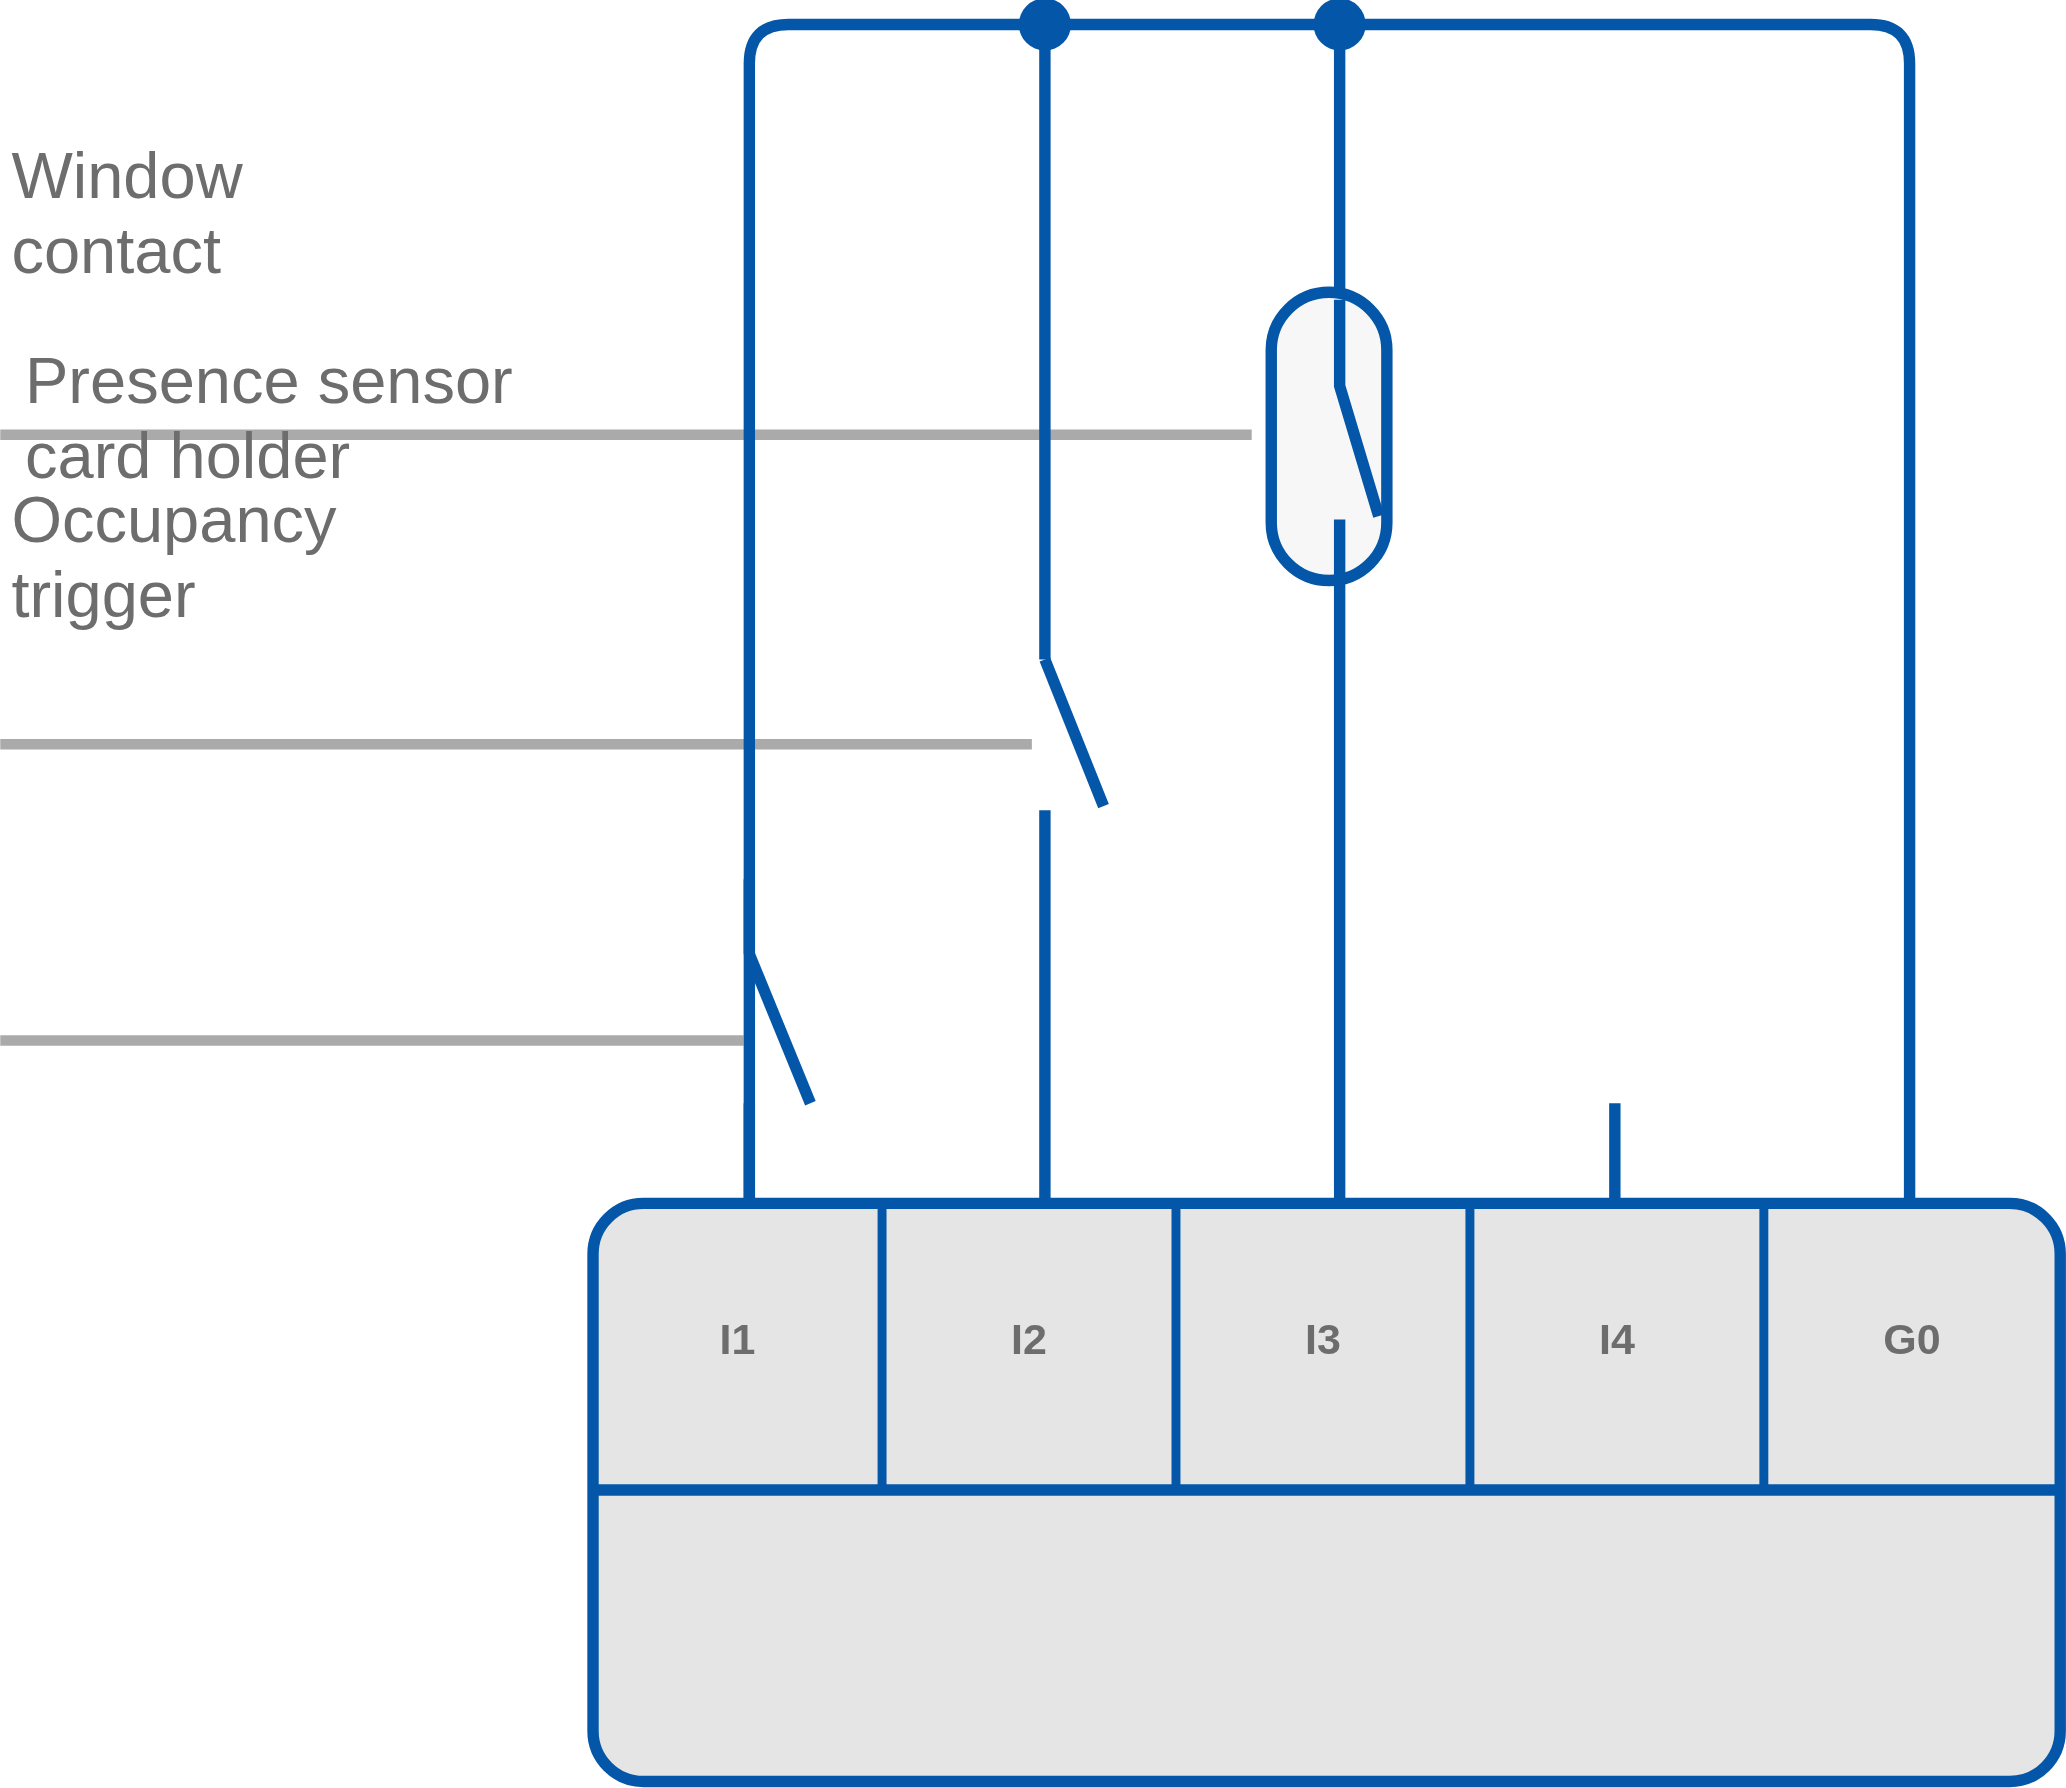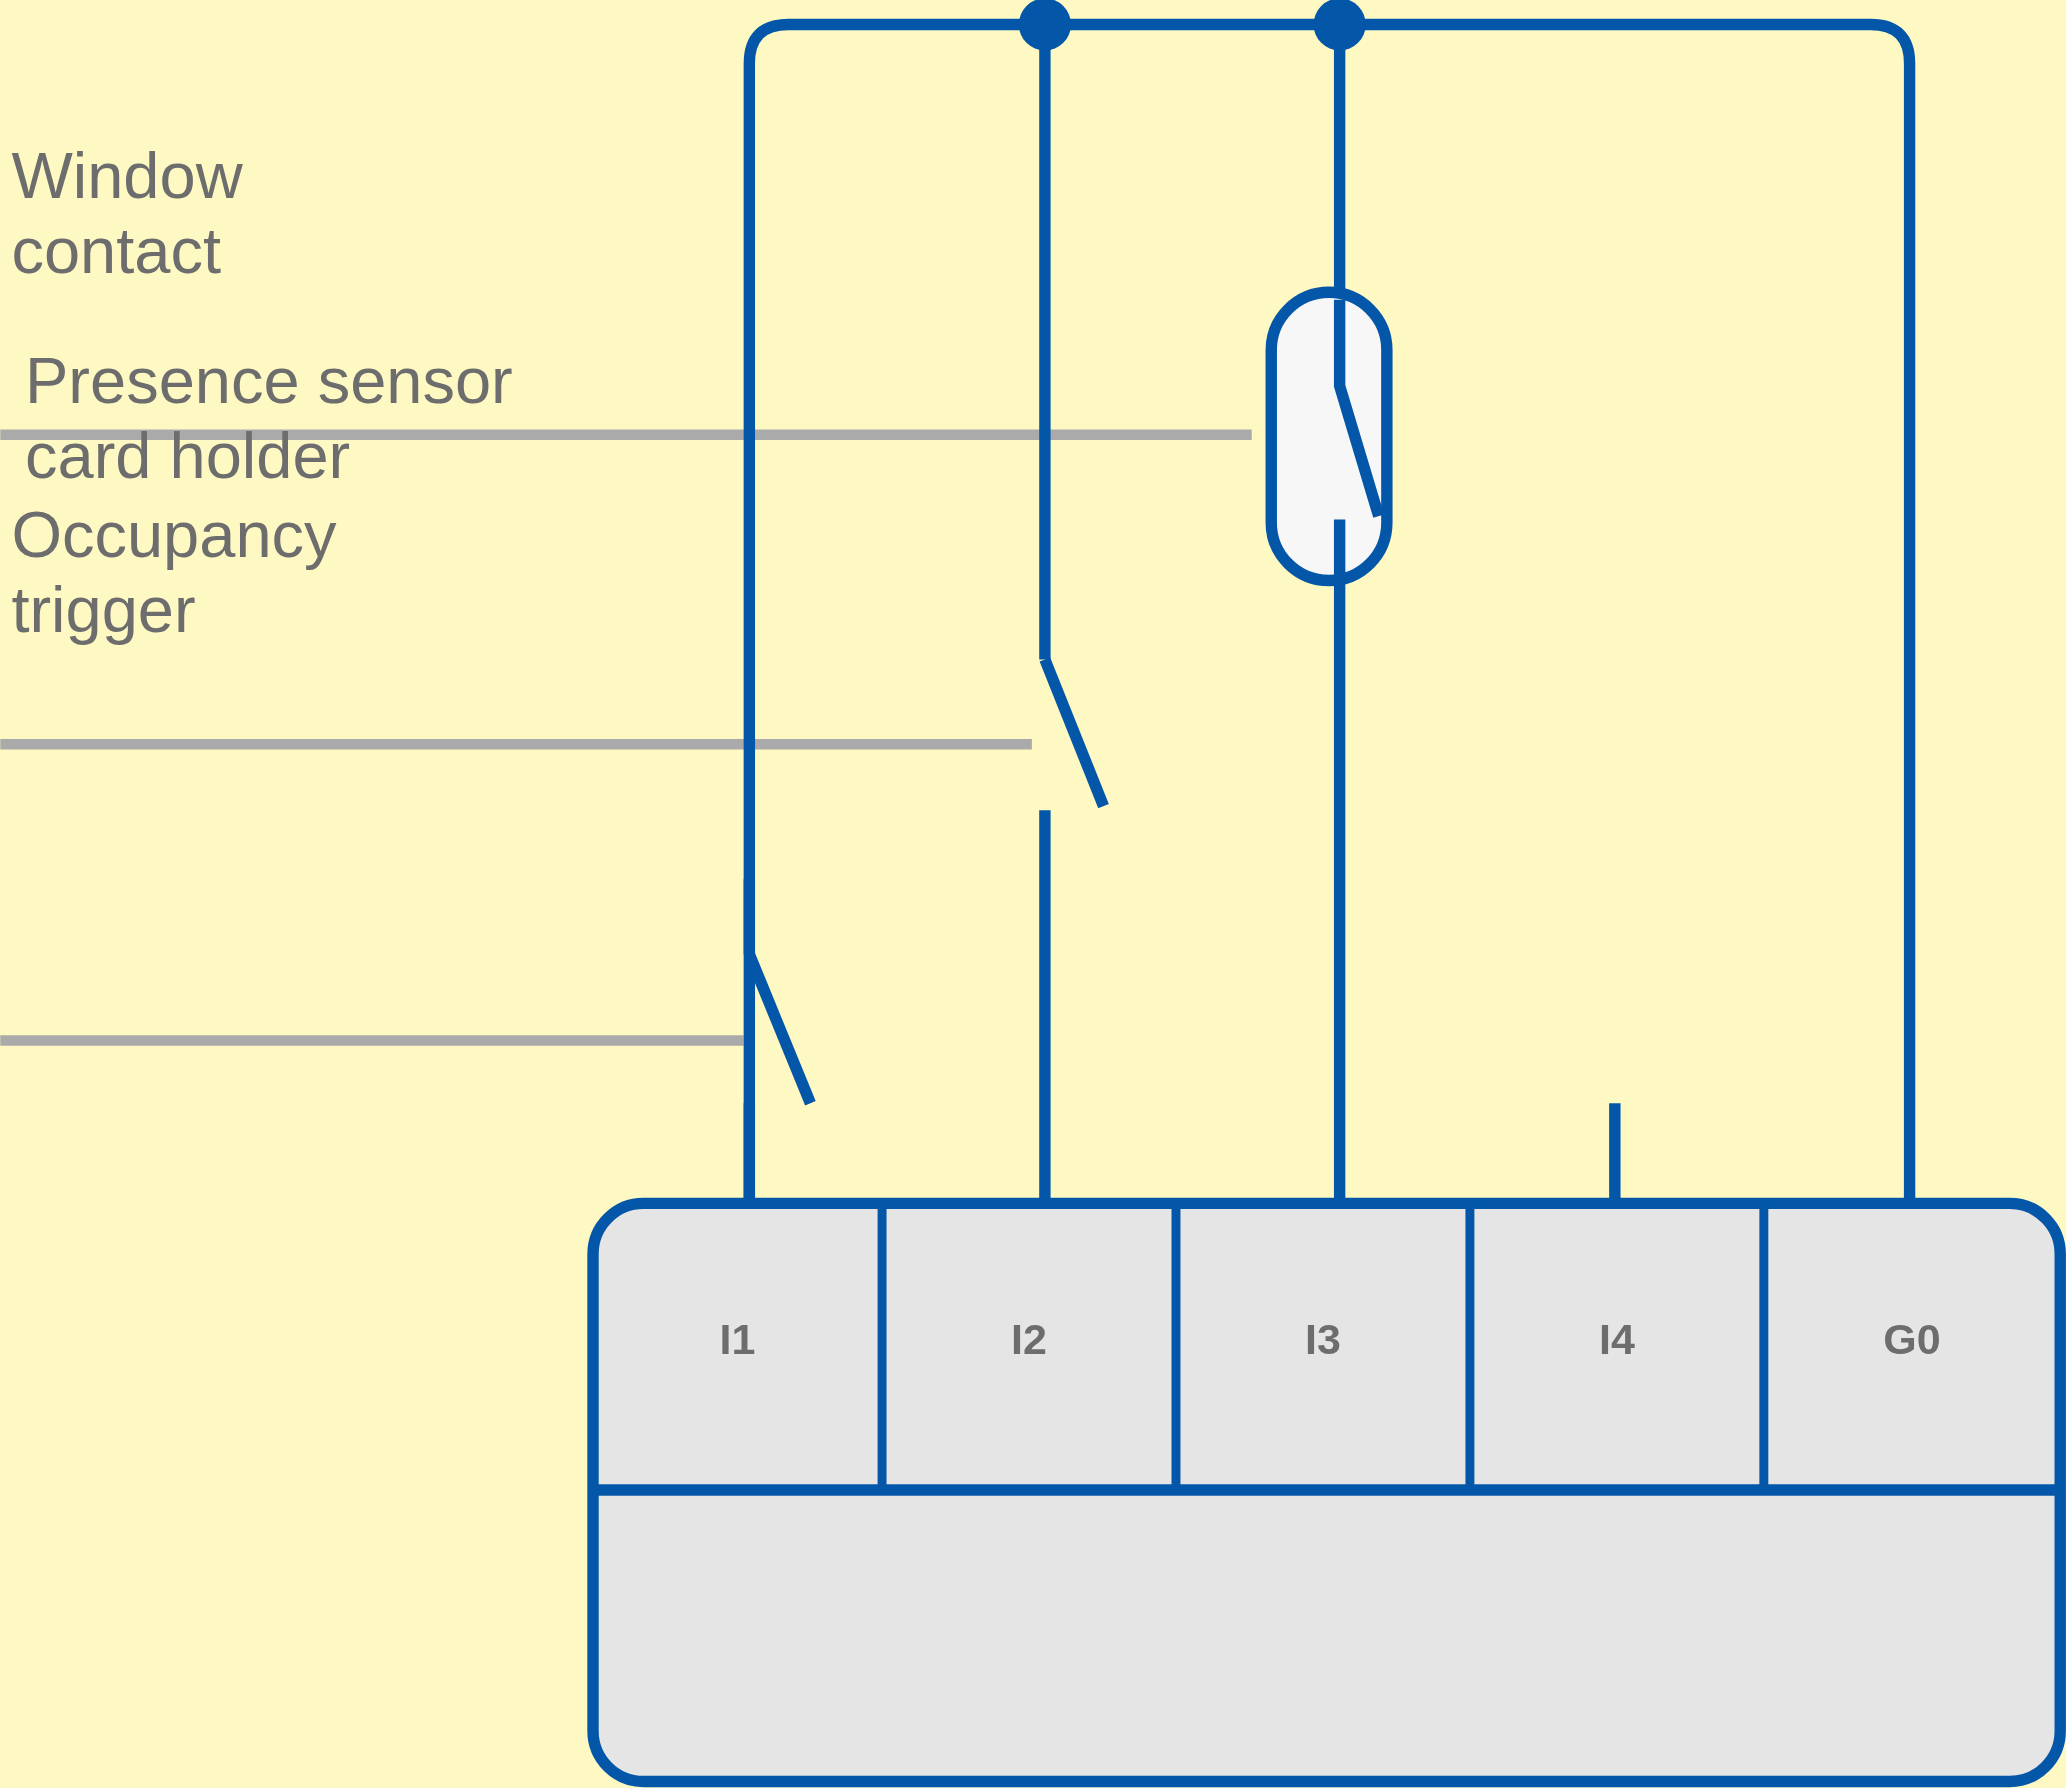--- a/index.html
+++ b/index.html
@@ -1,36 +1,36 @@
 <!DOCTYPE html>
 <html style="font-size:13px"><head>
 <meta charset="utf-8">
 <style>
   html,body{margin:0;padding:0;background:#000;}
   #stage{
     position:relative;
     width:2067px;height:1788px;
-    background:#fef9c3;
+    background:#ffffff;
     overflow:hidden;
     font-family:"Liberation Sans", sans-serif;
   }
   #wiring{position:absolute;left:0;top:0;width:2067px;height:1788px;}
 
   .label{
     position:absolute;
     color:#6d6d6d;
     font-size:65px;
     line-height:75px;
     font-weight:400;
     white-space:pre-line;
     letter-spacing:0px;
   }
   #label-window{left:11.4px;top:138px;}
   #label-presence{left:25px;top:311px;margin-top:32px;}
-  #label-occupancy{left:11.4px;top:497px;}
+  #label-occupancy{left:11.4px;top:482px;}
 
   .term-label{
     position:absolute;
     color:#6d6d6d;
     font-size:43px;
     font-weight:bold;
     text-align:center;
     top:1339px;
     transform:translateY(-50%);
   }

